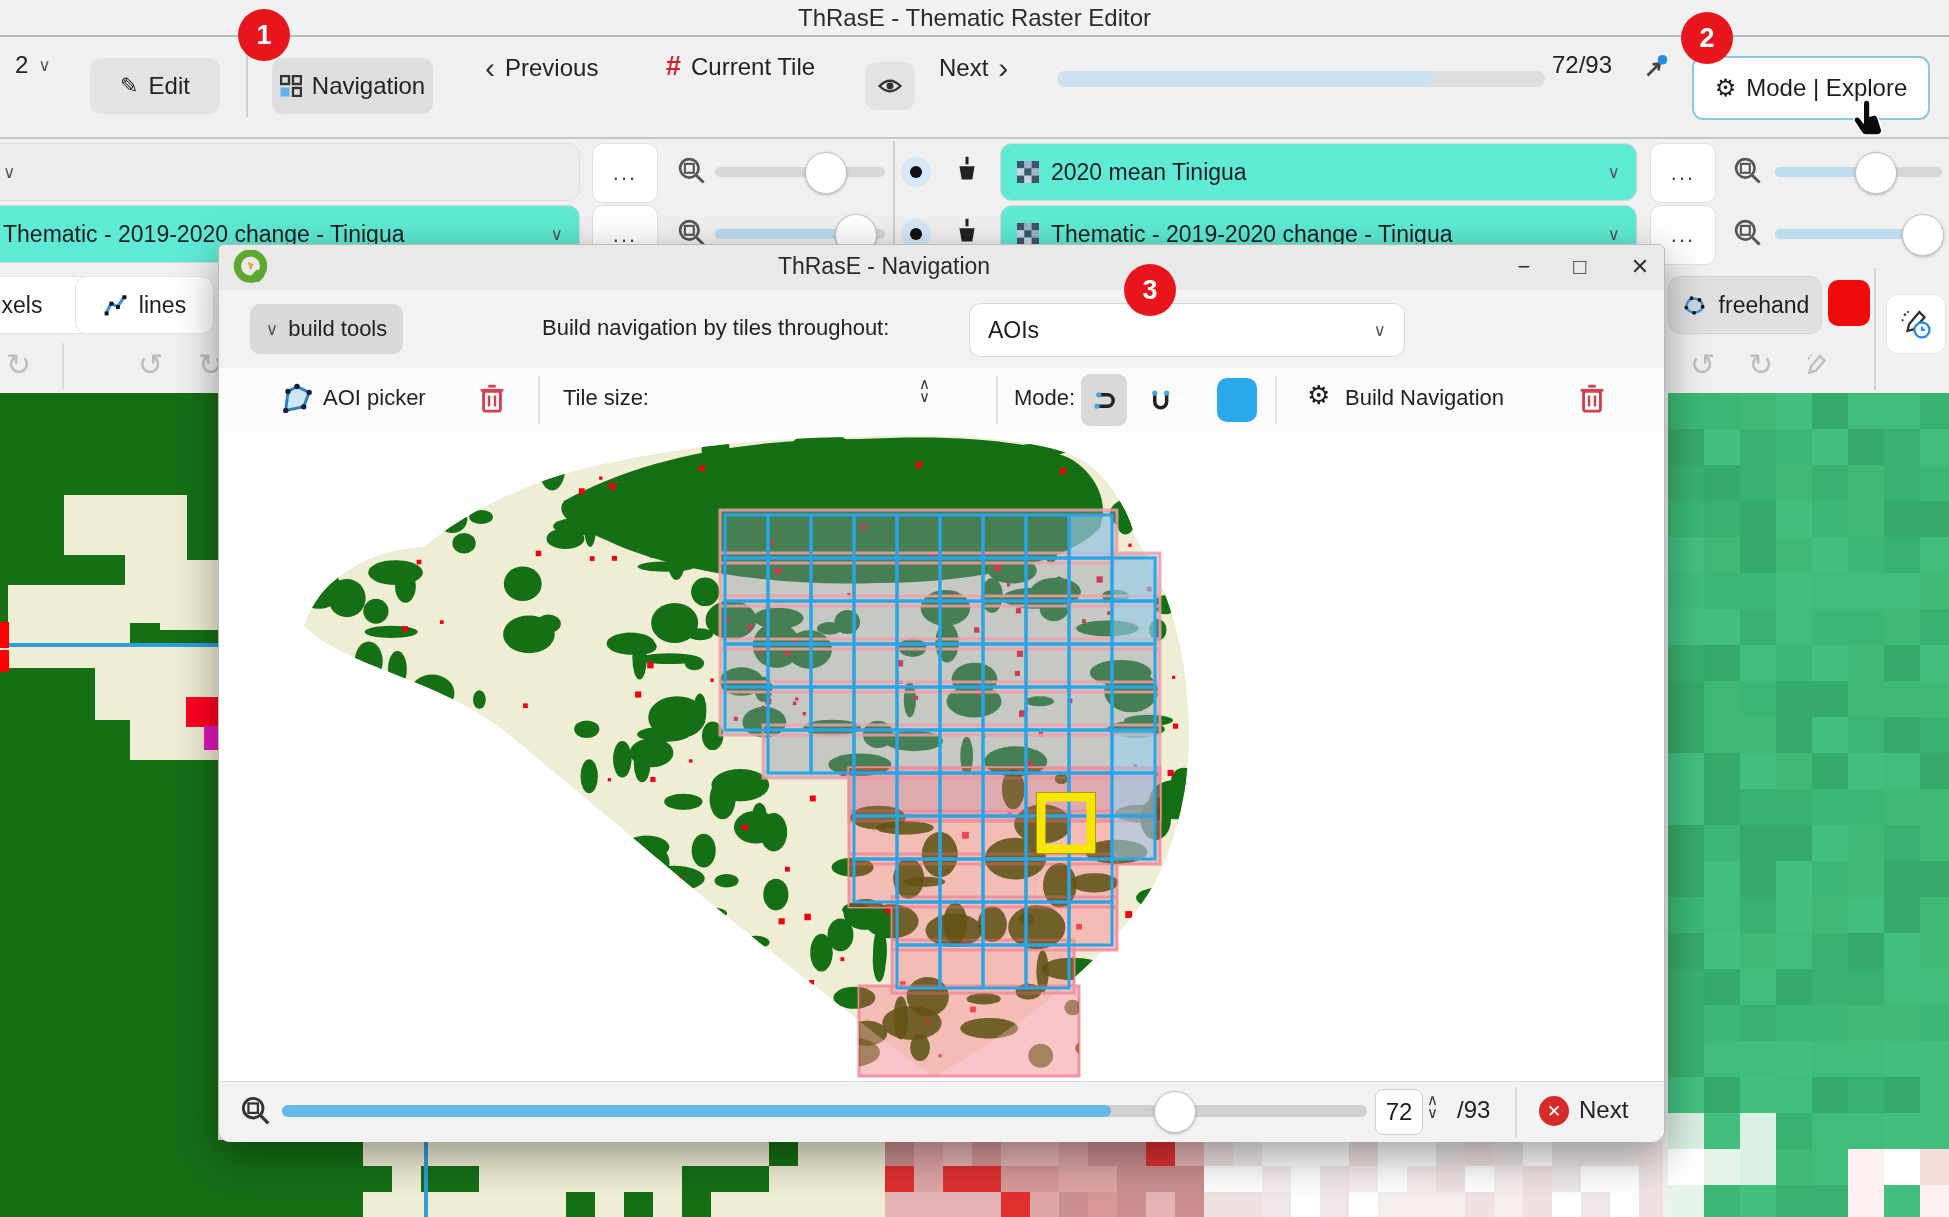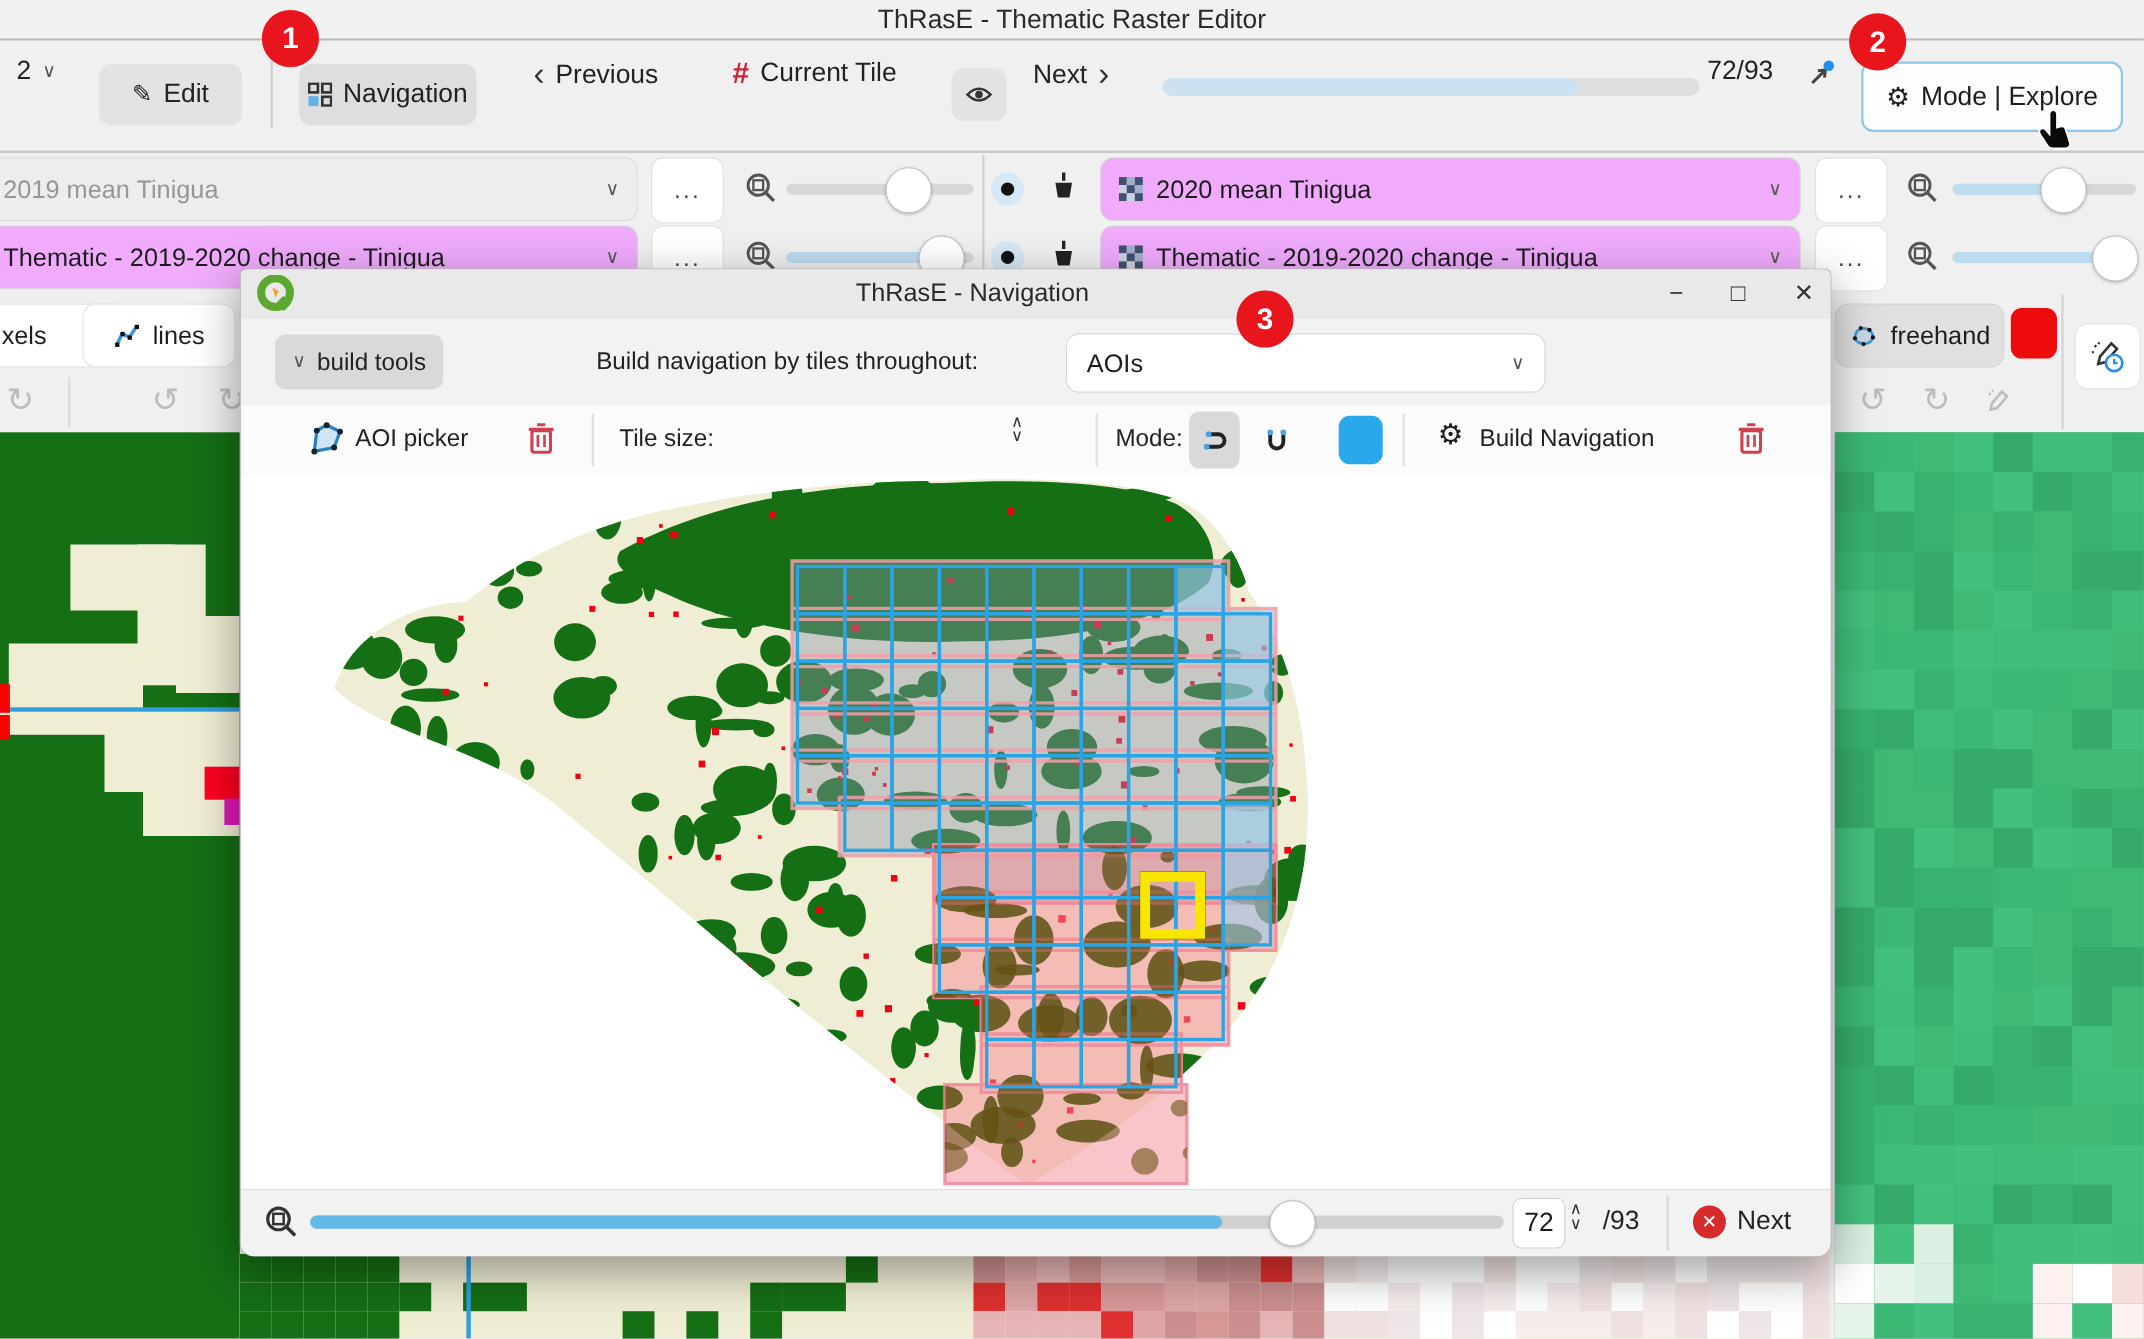--- a/index.html
+++ b/index.html
@@ -16,21 +16,21 @@
   .vline{position:absolute;width:2px;background:#cfcfcf;}
   .badge{position:absolute;width:52px;height:52px;border-radius:50%;background:#e8151d;color:#fff;
          font-size:27px;font-weight:bold;display:flex;align-items:center;justify-content:center;z-index:60;}
   .progress{position:absolute;height:16px;border-radius:8px;background:#dedede;overflow:hidden;}
   .progress .fill{height:100%;background:#cde2f1;border-radius:8px;}
   .linklike{position:absolute;display:flex;align-items:center;gap:10px;font-size:24px;color:#222;}
   .build-explore{position:absolute;height:60px;border-radius:11px;background:#fdfdfd;border:2px solid #8fc6e8;
        display:flex;align-items:center;justify-content:center;gap:10px;font-size:24px;}
   
   .panel{left:0;top:137px;width:1949px;height:126px;background:#f0f0f0;border-top:2px solid #c6c6c6;}
-  .combo{position:absolute;height:58px;border-radius:12px;background:#f0abfc;border:1px solid #d6d6d6;
+  .combo{position:absolute;height:58px;border-radius:12px;background:#5eead4;border:1px solid #d6d6d6;
          display:flex;align-items:center;padding:0 16px;gap:12px;font-size:23px;box-sizing:border-box;}
   .combo.gray{background:#ededed;border-color:#dcdcdc;}
   .combo .txt{flex:1;white-space:nowrap;overflow:hidden;}
   .combo .txt.dim{color:#969696;}
   .mini{position:absolute;width:64px;height:58px;border-radius:11px;background:#fff;border:1px solid #e0e0e0;
         display:flex;align-items:center;justify-content:center;font-size:22px;color:#444;letter-spacing:2px;}
   .slider{position:absolute;height:42px;}
   .slider .track{position:absolute;left:0;right:0;top:16px;height:10px;border-radius:5px;background:#d7d7d7;}
   .slider .fill{position:absolute;left:0;top:16px;height:10px;border-radius:5px;background:#bedcef;}
   .slider .handle{position:absolute;top:1px;width:40px;height:40px;border-radius:50%;background:#fff;
@@ -146,21 +146,20 @@
     <span>Mode | Explore</span>
   </div>
 
   <div class="badge" style="left:238px;top:-28px;">1</div>
   <div class="badge" style="left:1681px;top:-25px;">2</div>
 </div>
 
 <div class="abs panel">
 
   <div class="combo gray" style="left:-14px;top:4px;width:594px;">
-    <span class="txt dim">2019 mean Tinigua</span>
     <span class="chev">∨</span>
   </div>
   <div class="mini" style="left:592px;top:4px;">
     <span>...</span>
   </div>
   <svg class="abs" style="left:676px;top:16px;" width="32" height="32" viewBox="0 0 18 18">
     <circle cx="7.5" cy="7.5" r="5.2" fill="none" stroke="#555" stroke-width="1.5"></circle>
     <rect x="5" y="5" width="5" height="5" fill="none" stroke="#555" stroke-width="1.2"></rect>
     <line x1="11.5" y1="11.5" x2="15.5" y2="15.5" stroke="#555" stroke-width="1.7"></line>
   </svg>

